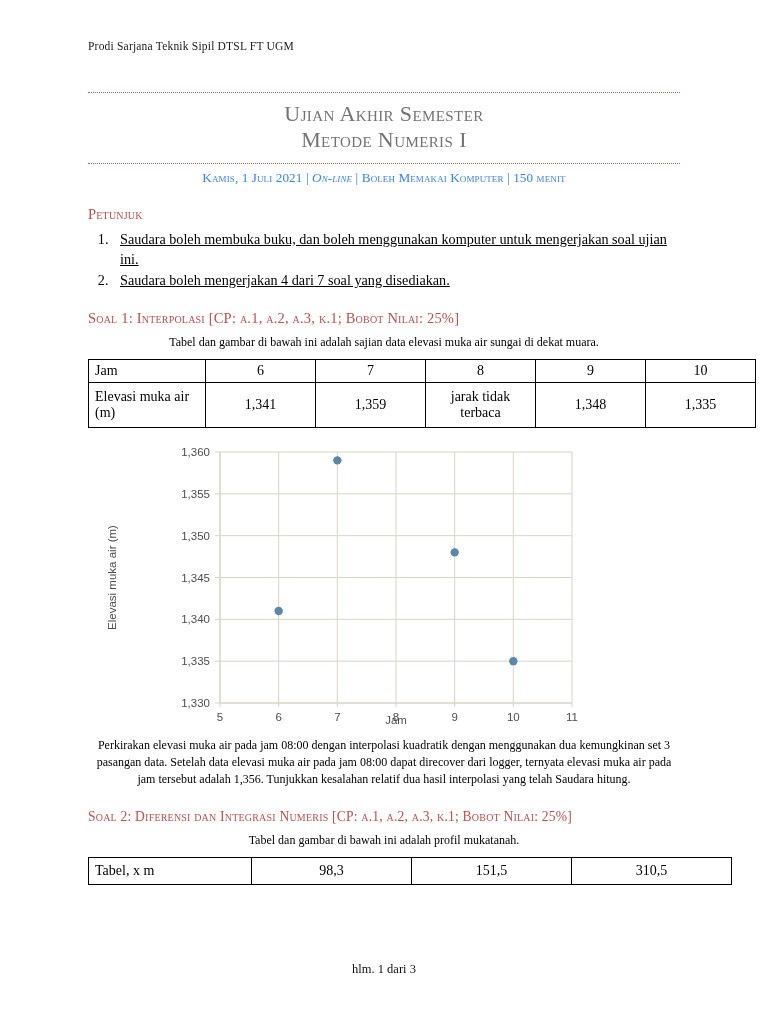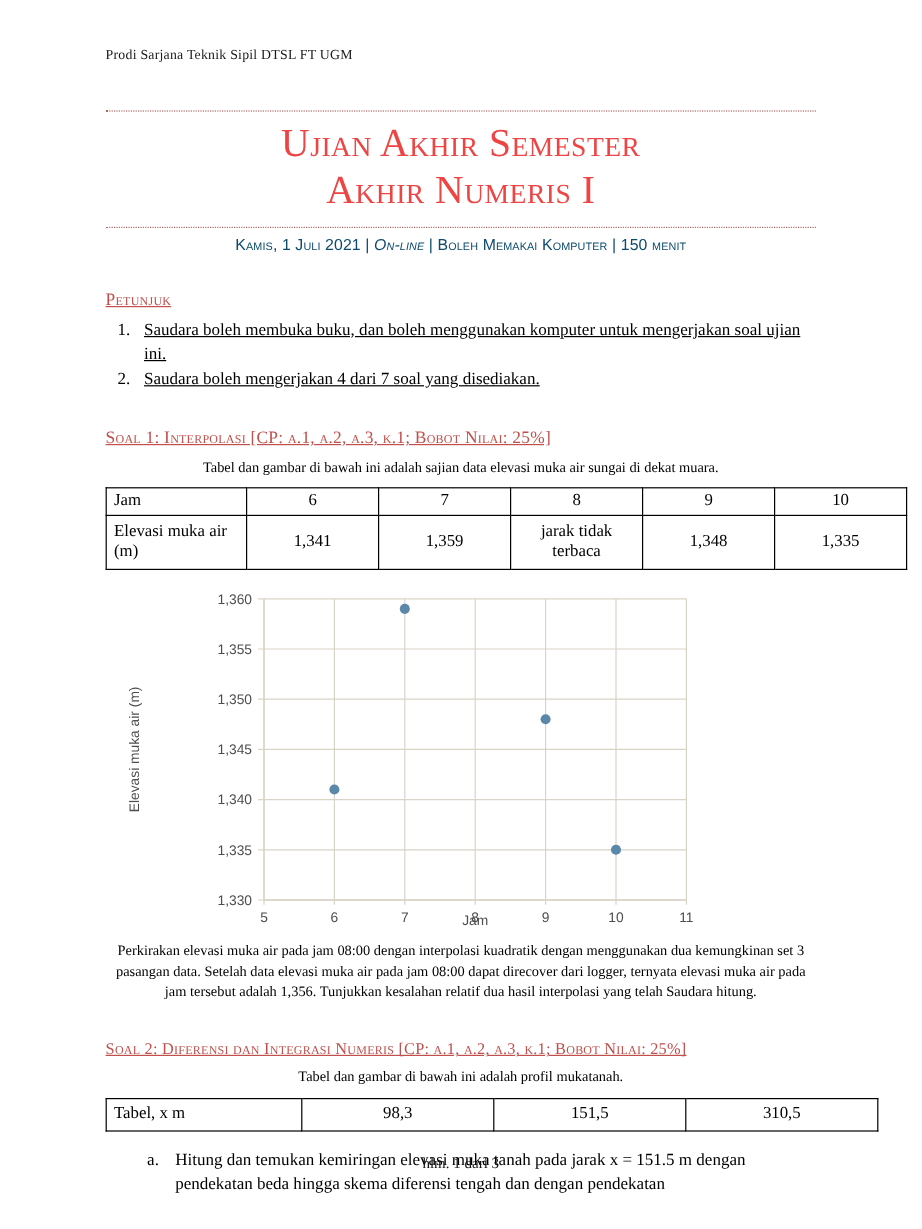--- a/index.html
+++ b/index.html
@@ -47,48 +47,47 @@
   .rule-dotted.second {
     margin-top: 6px;
   }
   .title-block {
     text-align: center;
     padding-top: 8px;
     padding-bottom: 4px;
   }
   .title-line {
     font-family: "Liberation Serif", serif;
-    font-size: 33px;
+    font-size: 22px;
     font-variant: small-caps;
     letter-spacing: 0.4px;
     line-height: 1.18;
-    color: #ef4444;
+    color: #737373;
   }
   .subtitle {
     text-align: center;
-    font-family: Liberation Sans, sans-serif;
+    font-family: Liberation Serif, serif;
     font-size: 13.2px;
     font-variant: small-caps;
     letter-spacing: 0.1px;
     padding-top: 6px;
-    color: #0c4a6e;
+    color: #3b82f6;
   }
   .subtitle .ital {
     font-style: italic;
   }
 
   
   .sec-head {
     color: #C0504D;
     font-family: "Liberation Serif", serif;
     font-size: 14.5px;
     font-variant: small-caps;
     letter-spacing: 0.2px;
-    margin-top: 31px;
-    text-decoration: underline;
+    margin-top: 20px;
   }
   .sec-head.small {
     font-size: 13.6px;
   }
   .body-text {
     font-family: "Liberation Serif", serif;
     font-size: 12px;
     line-height: 1.42;
     margin-top: 7px;
     text-align: center;
@@ -176,21 +175,21 @@
 
 <div class="page">
   <div class="content">
 
     <div class="running-head">Prodi Sarjana Teknik Sipil DTSL FT UGM</div>
 
     <div class="rule-dotted"></div>
 
     <div class="title-block">
       <div class="title-line">Ujian Akhir Semester</div>
-      <div class="title-line">Akhir Numeris I</div>
+      <div class="title-line">Metode Numeris I</div>
     </div>
 
     <div class="rule-dotted second"></div>
 
     <div class="subtitle">
       <span>Kamis, 1 Juli 2021</span>
       <span>|</span>
       <span class="ital">On-line</span>
       <span>|</span>
       <span>Boleh Memakai Komputer</span>
@@ -295,20 +294,17 @@
       <tbody>
           <tr>
         <td class="label">Tabel, x m</td>
         <td class="val">98,3</td>
         <td class="val">151,5</td>
         <td class="val">310,5</td>
       </tr>
     </tbody>
       </table>
 
-    <ol class="alpha">
-      <li>Hitung dan temukan kemiringan elevasi muka tanah pada jarak x = 151.5 m dengan pendekatan beda hingga skema diferensi tengah dan dengan pendekatan</li>
-    </ol>
 
   </div>
 
   <div class="footer">hlm. 1 dari 3</div>
 </div>
 
 </body></html>

